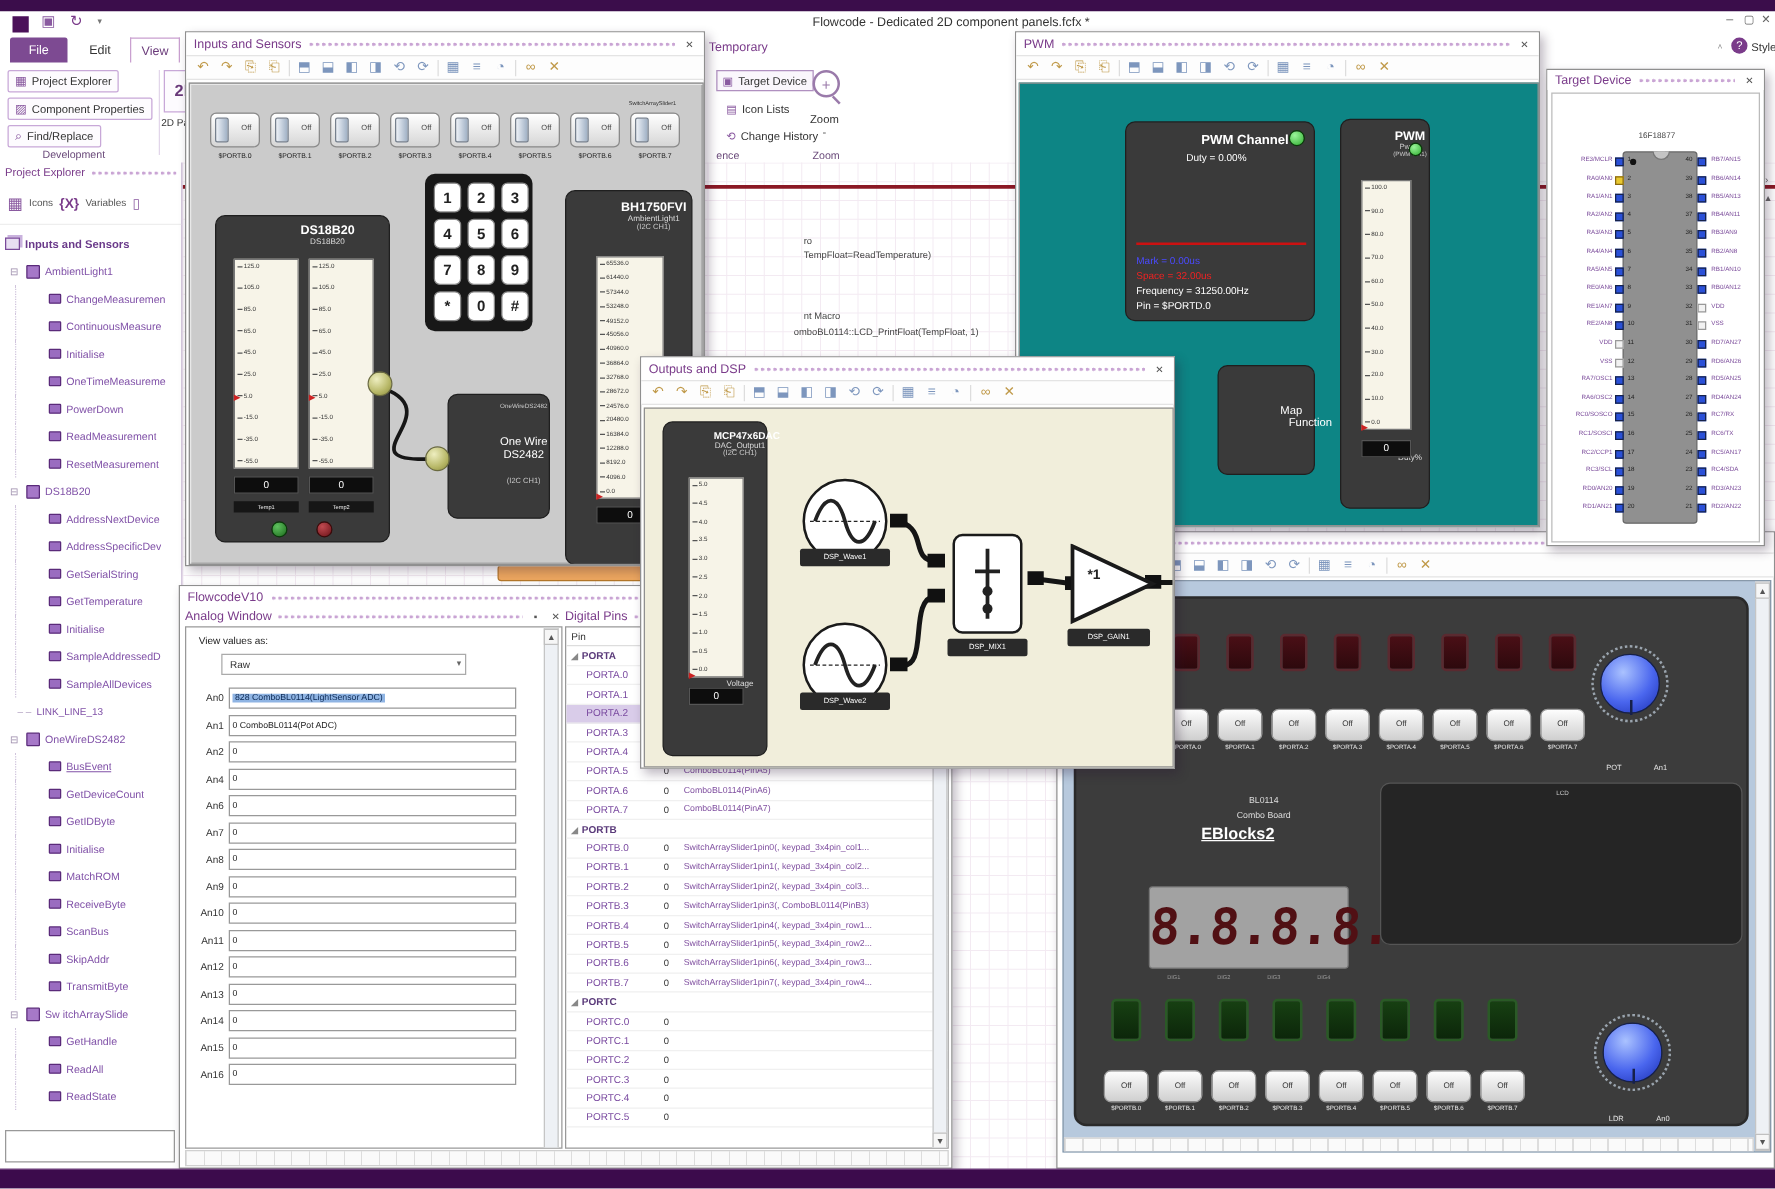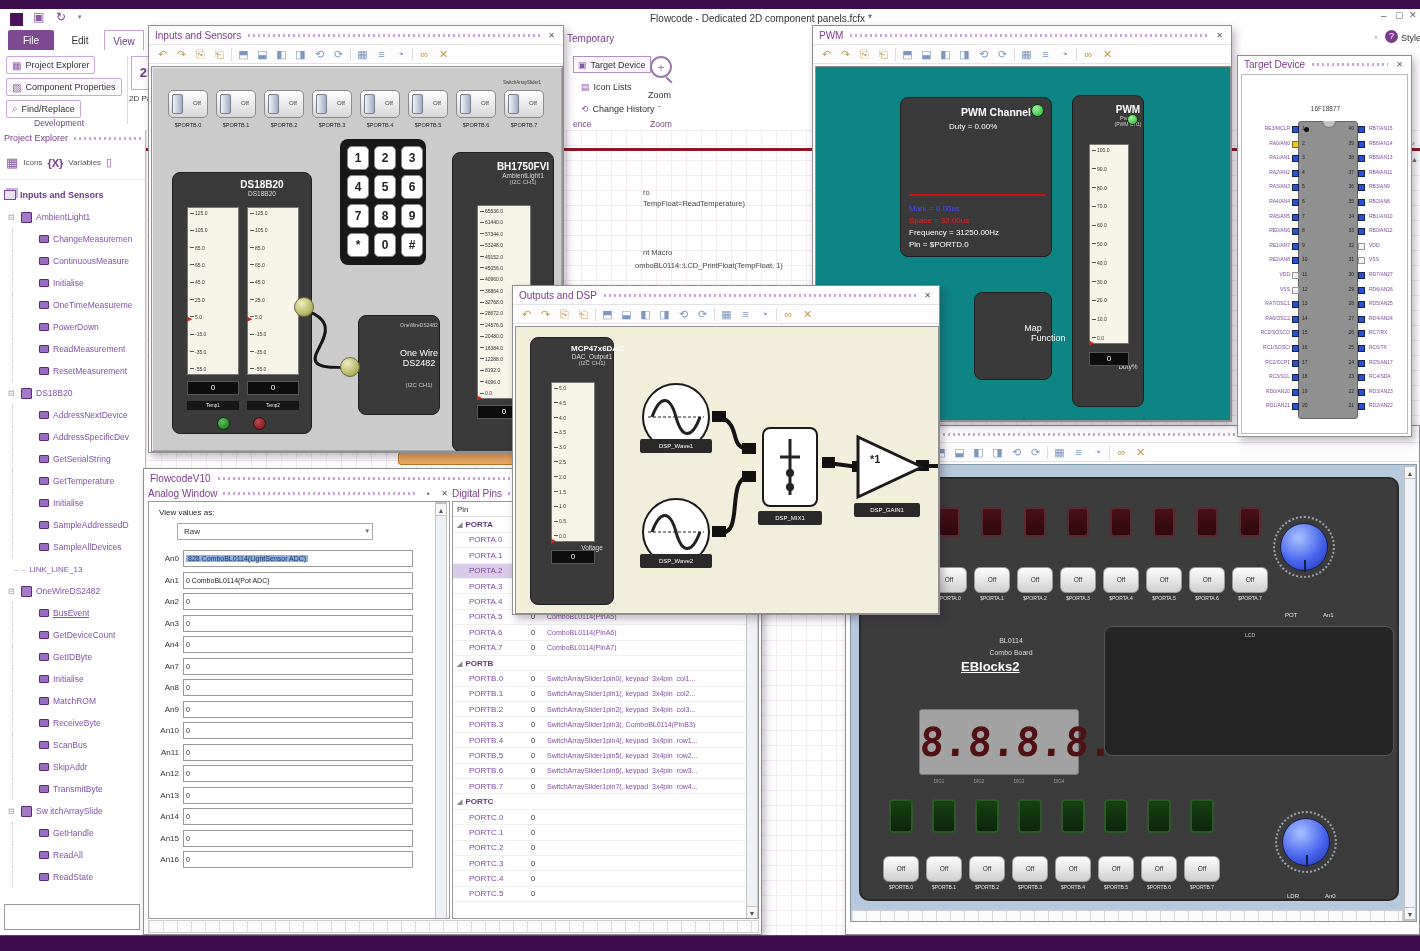--- a/index.html
+++ b/index.html
@@ -370,25 +370,25 @@
             </div>
             <div class="arow">
               <span class="albl">An1</span>
               <div class="abox">0 ComboBL0114(Pot ADC)</div>
             </div>
             <div class="arow">
               <span class="albl">An2</span>
               <div class="abox">0</div>
             </div>
             <div class="arow">
-              <span class="albl">An3</span>
+              <span class="albl">An4</span>
               <div class="abox">0</div>
             </div>
             <div class="arow">
-              <span class="albl">An4</span>
+              <span class="albl">An6</span>
               <div class="abox">0</div>
             </div>
             <div class="arow">
               <span class="albl">An7</span>
               <div class="abox">0</div>
             </div>
             <div class="arow">
               <span class="albl">An8</span>
               <div class="abox">0</div>
             </div>

